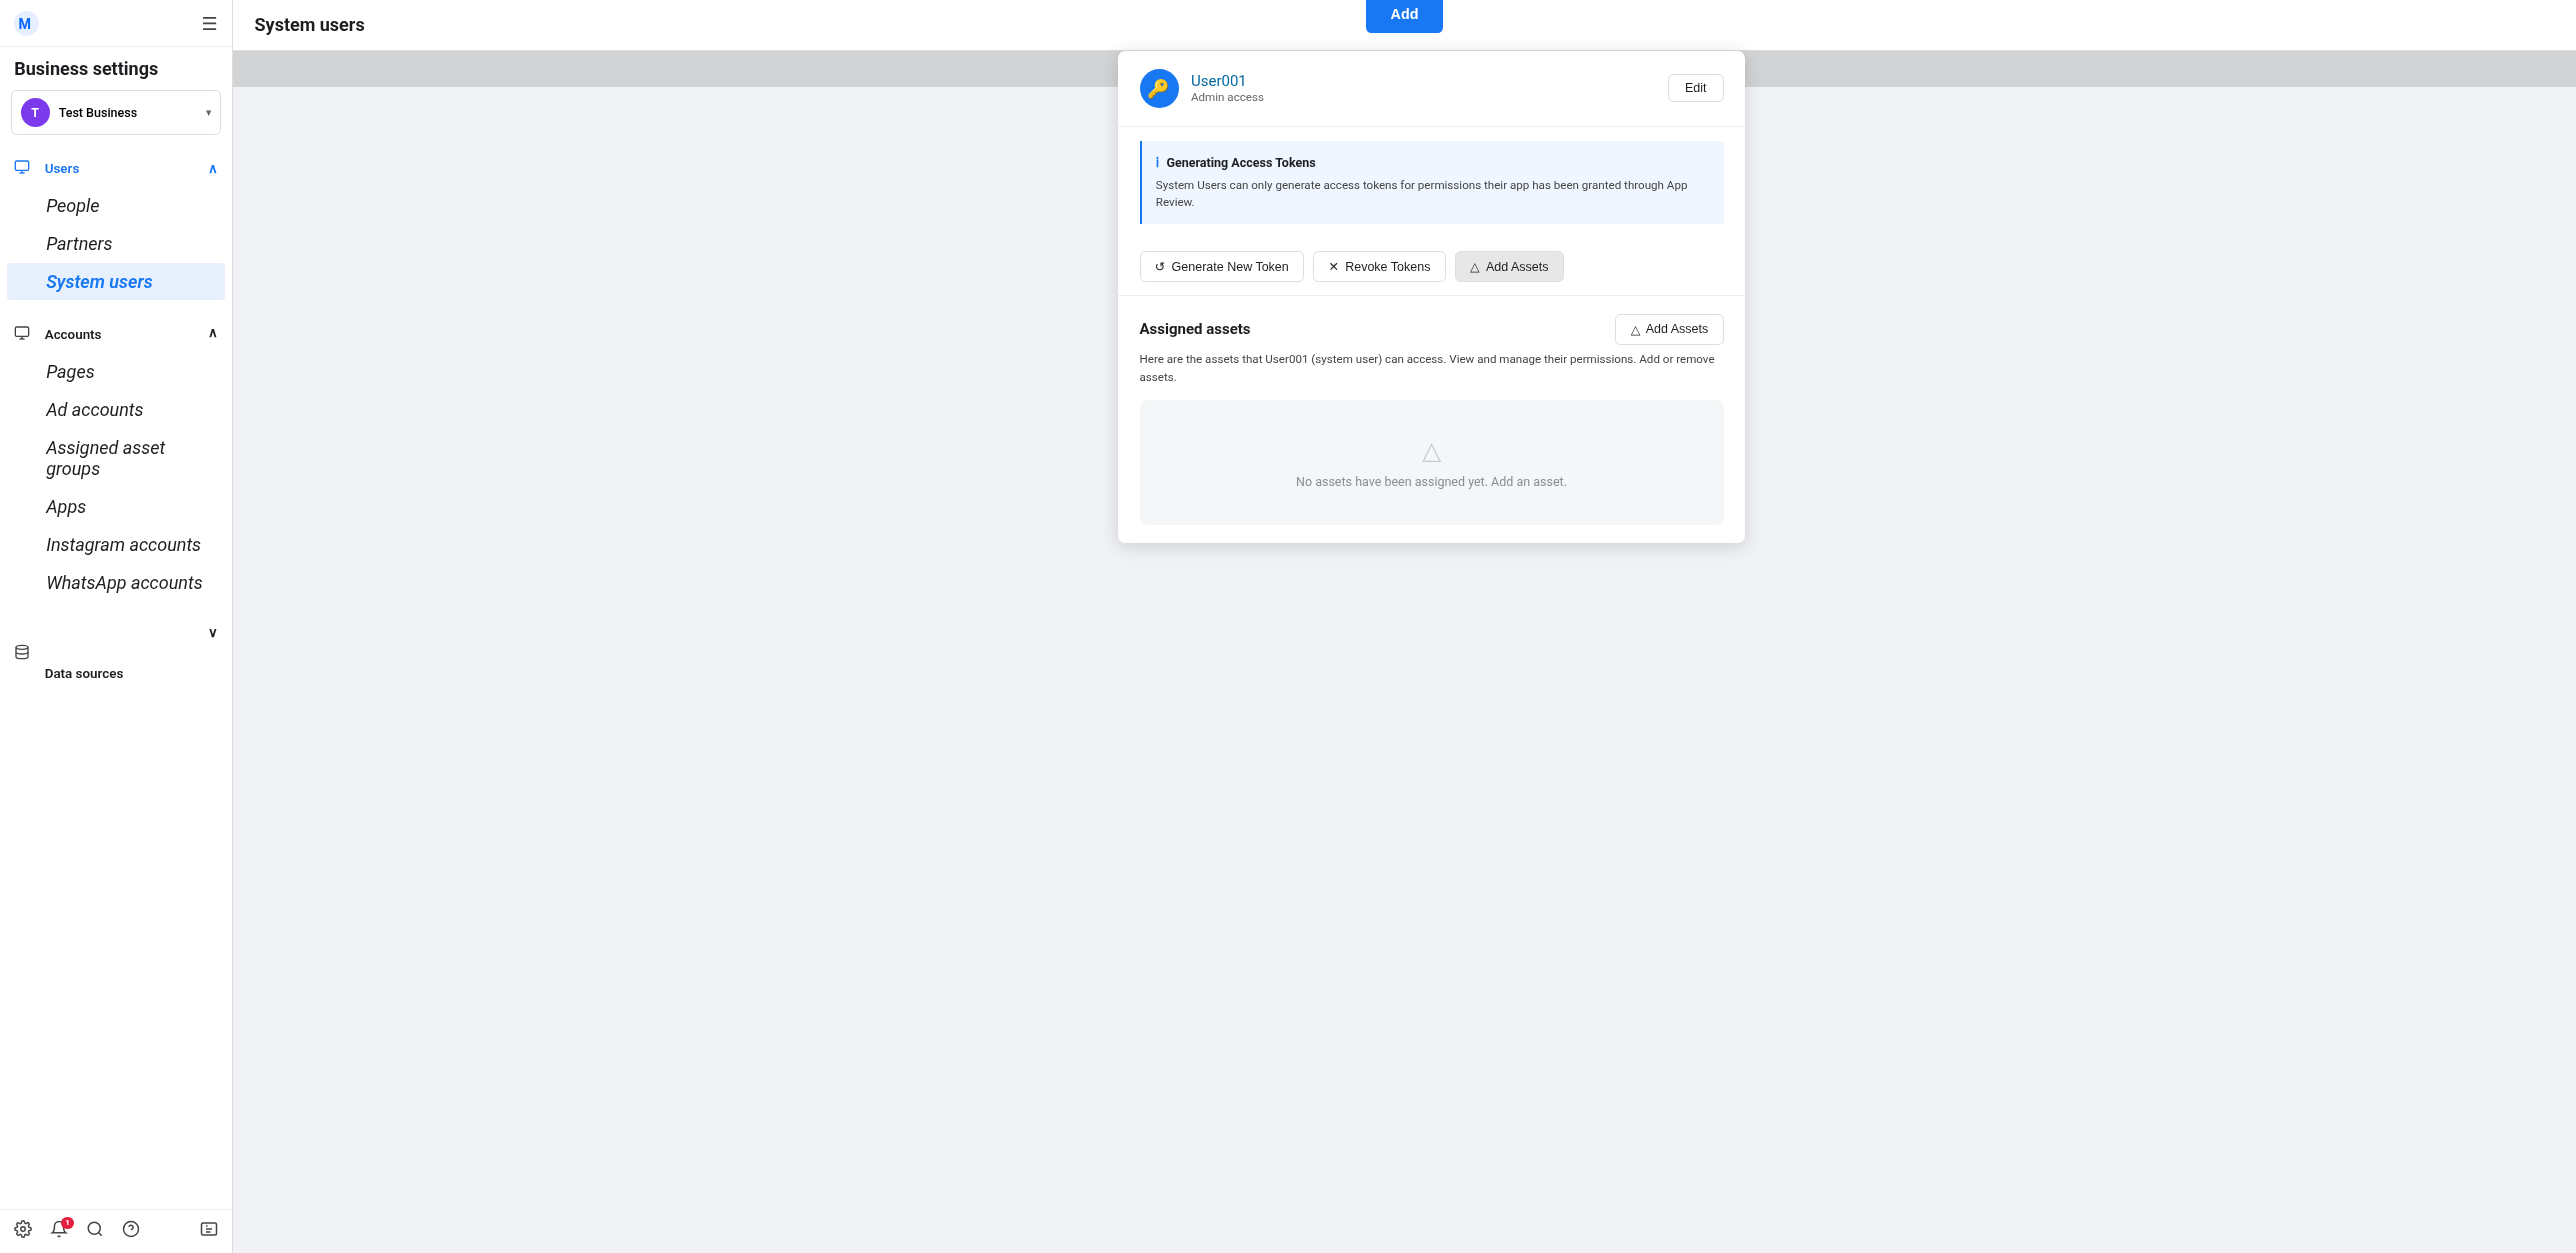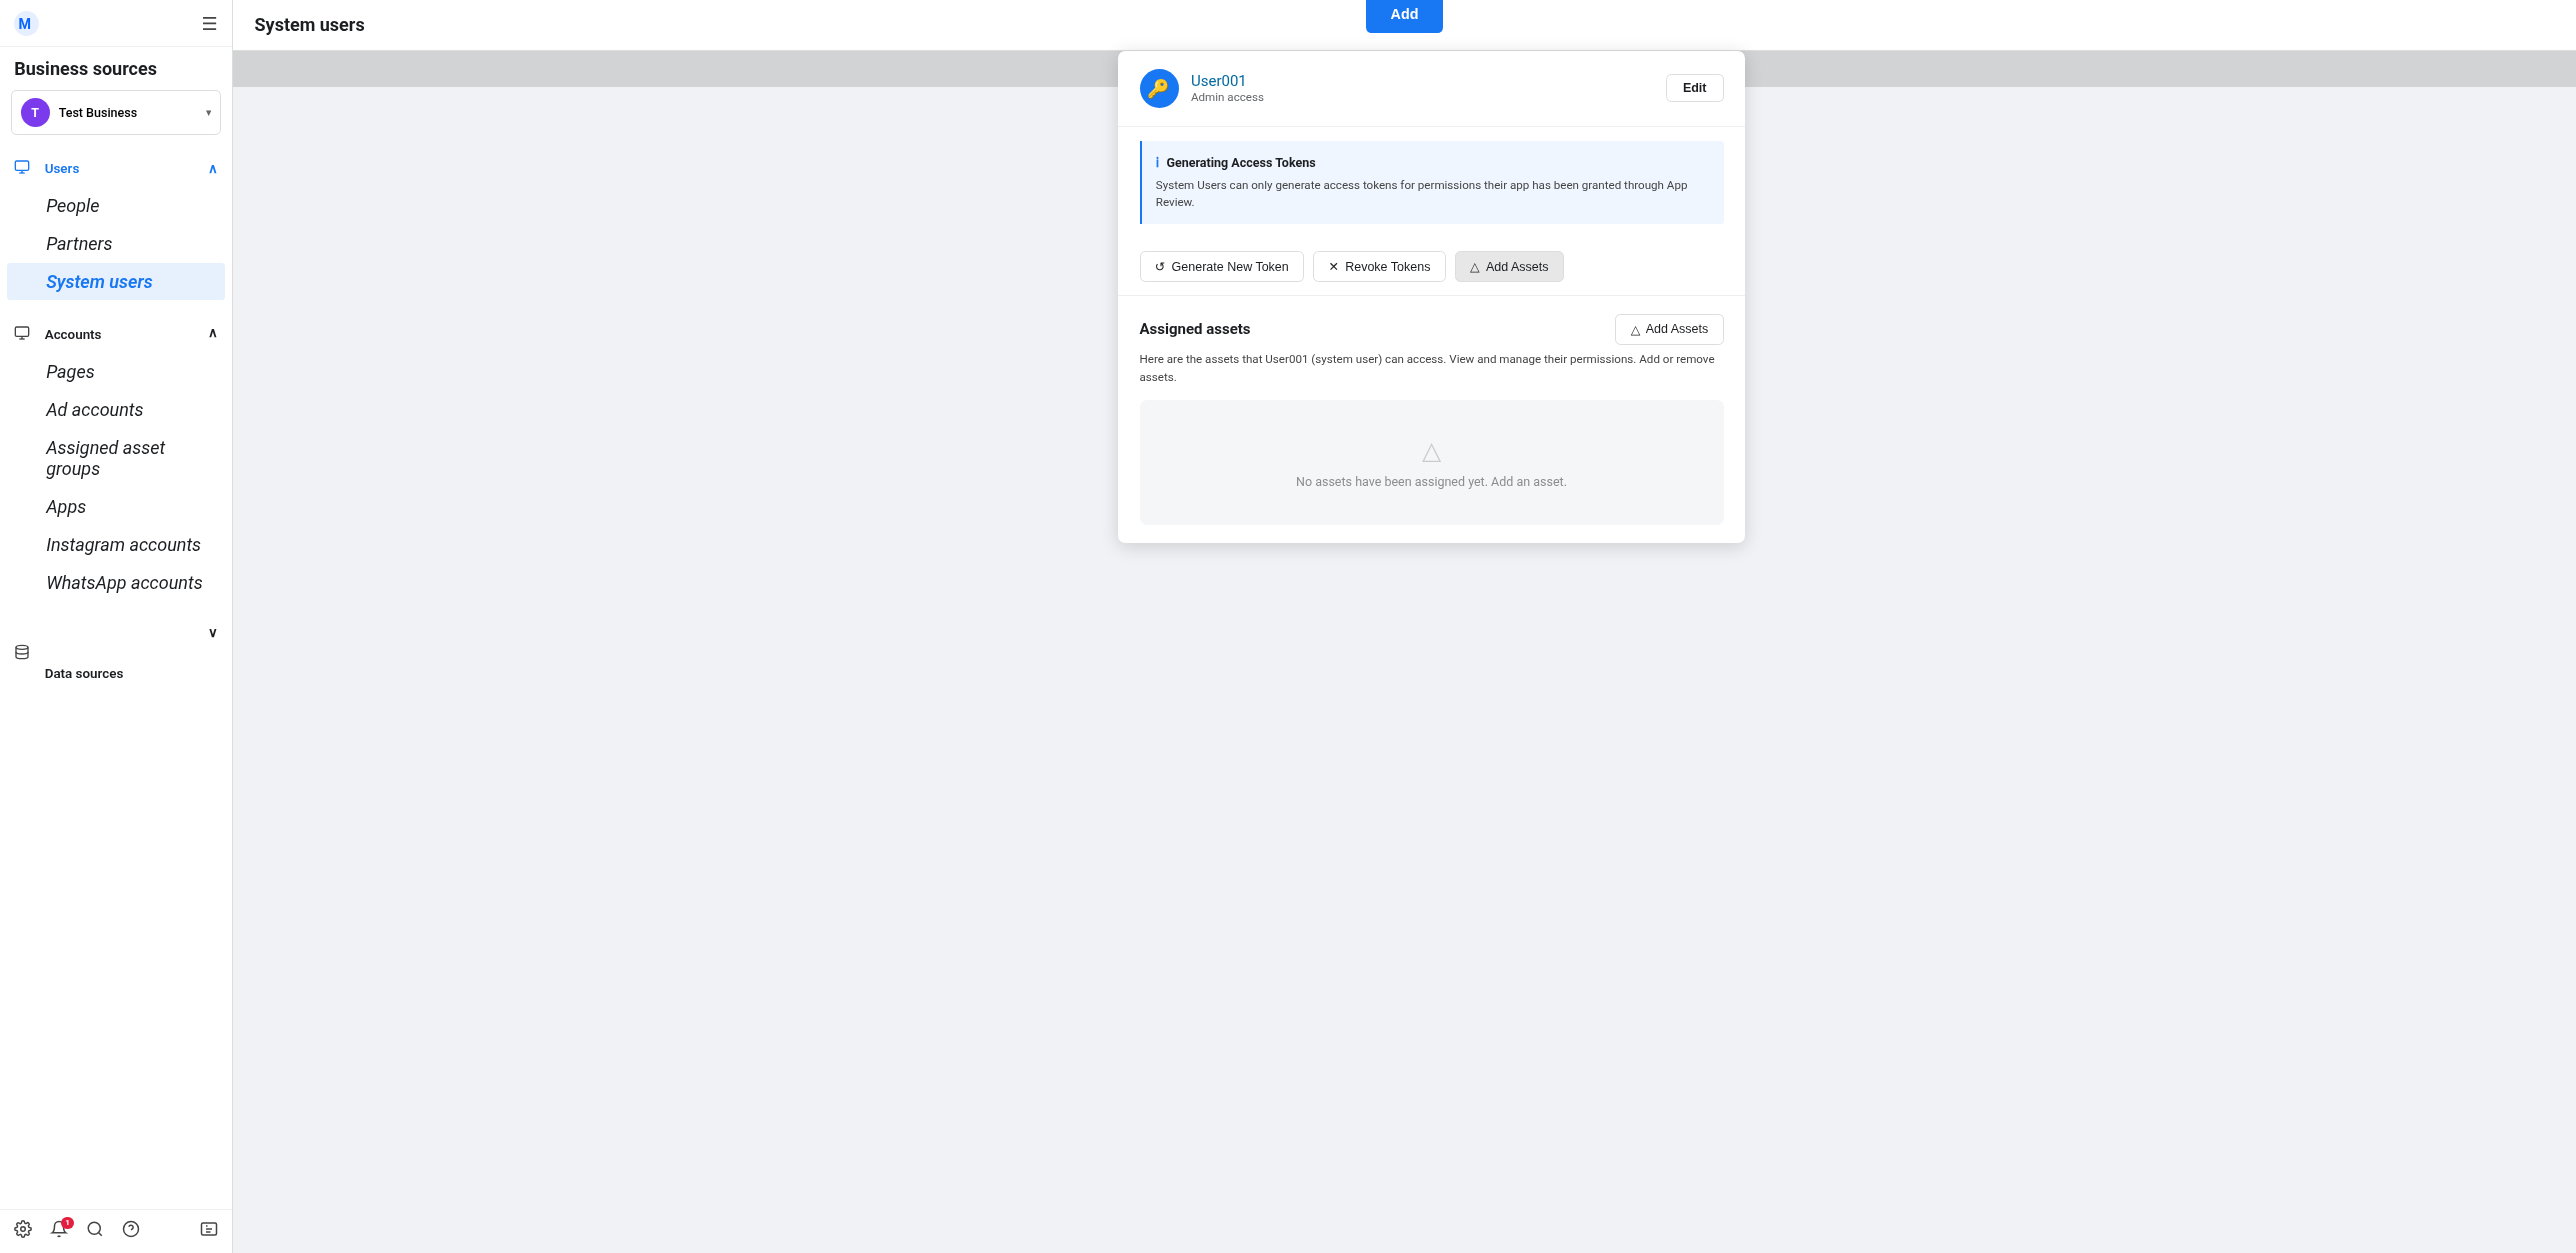--- a/index.html
+++ b/index.html
@@ -239,21 +239,21 @@
 
     .user-info h2 { font-size: 15px; font-weight: 400; color: #0369a1; }
     .user-info p { font-size: 11.6px; color: #65676b; }
 
     .edit-btn {
       padding: 6.3px 16px;
       border: 0.9px solid #ddd;
       border-radius: 5.4px;
       background: white;
       font-size: 12.5px;
-      font-weight: 700;
+      font-weight: 400;
       cursor: pointer;
       color: #1c1e21;
       text-align: right;
     }
 
     
     .info-banner {
       margin: 14.3px 21.5px;
       padding: 12.5px 14.3px;
       border-left: 2.7px solid #1877f2;
@@ -383,21 +383,21 @@
   <div class="sidebar-header">
     <div class="meta-logo">
       <svg class="meta-logo-icon" viewBox="0 0 28 28" fill="none">
         <circle cx="14" cy="14" r="14" fill="#0866ff" opacity="0.1"></circle>
         <text x="5" y="20" font-size="16" fill="#0866ff" font-weight="bold">M</text>
       </svg>
     </div>
     <span class="hamburger">☰</span>
   </div>
 
-  <div class="business-title">Business sources</div>
+  <div class="business-title">Business settings</div>
 
   <div class="business-selector">
     <div class="business-avatar">T</div>
     <span class="business-name">Test Business</span>
     <span class="chevron-down">▾</span>
   </div>
 
   <div class="nav-section">
     <div class="nav-section-header">
       <div class="section-title-wrap">

